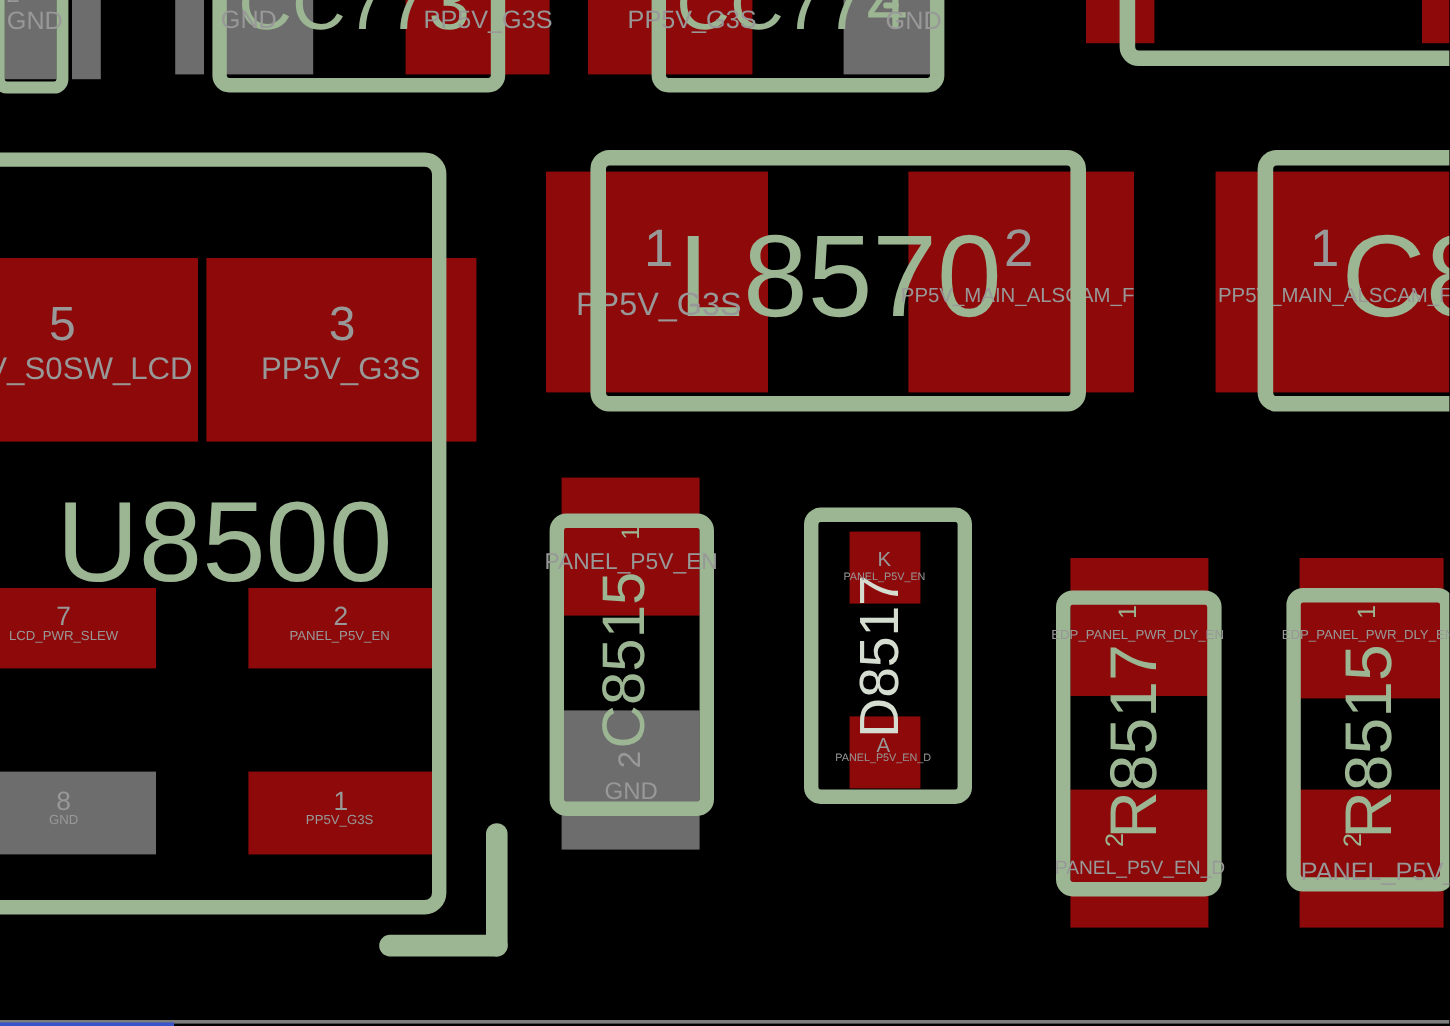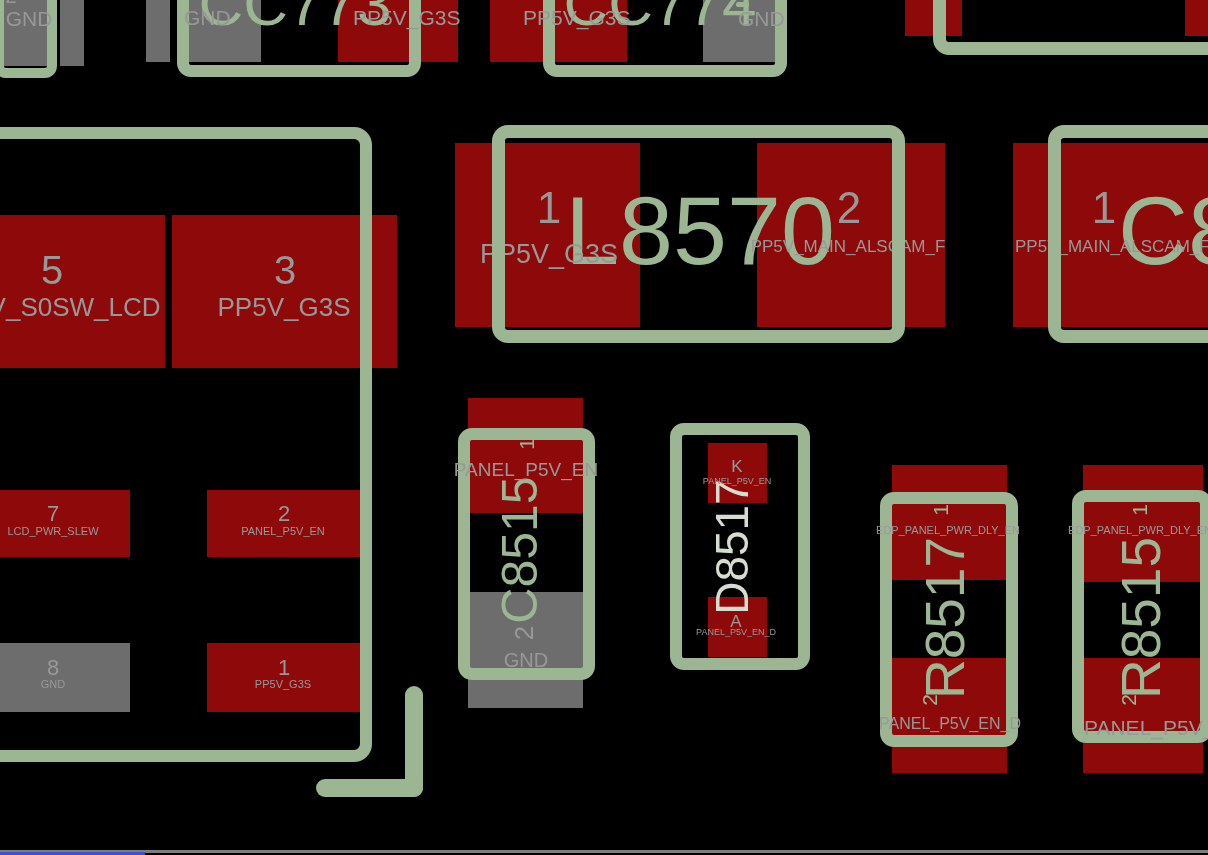--- a/index.html
+++ b/index.html
@@ -70,20 +70,21 @@
   <div class="lbl gry" style="left:1104px; top:208px; font-size:44px;">1</div>
   <div class="lbl la gry" style="left:1015px; top:246px; font-size:17px;">PP5V_MAIN_ALSCAM_F</div>
 
   <div class="pad red" style="left:-12px; top:215px; width:177px; height:153px;"></div>
   <div class="pad red" style="left:172px; top:215px; width:225px; height:153px;"></div>
   <div class="pad red" style="left:-12px; top:490px; width:142px; height:67px;"></div>
   <div class="pad red" style="left:207px; top:490px; width:154px; height:67px;"></div>
   <div class="pad gray" style="left:-12px; top:643px; width:142px; height:69px;"></div>
   <div class="pad red" style="left:207px; top:643px; width:154px; height:69px;"></div>
   <div class="outline" style="left:-40px; top:127px; width:412px; height:635px; border-radius:18px;"></div>
+  <div class="lbl grn" style="left:187px; top:453px; font-size:95px;">U8500</div>
   <div class="lbl gry" style="left:52px; top:270px; font-size:40px;">5</div>
   <div class="lbl gry" style="left:50px; top:307px; font-size:26px;">PP5V_S0SW_LCD</div>
   <div class="lbl gry" style="left:285px; top:270px; font-size:40px;">3</div>
   <div class="lbl gry" style="left:284px; top:307px; font-size:26px;">PP5V_G3S</div>
   <div class="lbl gry" style="left:53px; top:514px; font-size:22px;">7</div>
   <div class="lbl gry" style="left:53px; top:531px; font-size:11px;">LCD_PWR_SLEW</div>
   <div class="lbl gry" style="left:284px; top:514px; font-size:22px;">2</div>
   <div class="lbl gry" style="left:283px; top:531px; font-size:11px;">PANEL_P5V_EN</div>
   <div class="lbl gry" style="left:53px; top:668px; font-size:22px;">8</div>
   <div class="lbl gry" style="left:53px; top:684px; font-size:11px;">GND</div>

